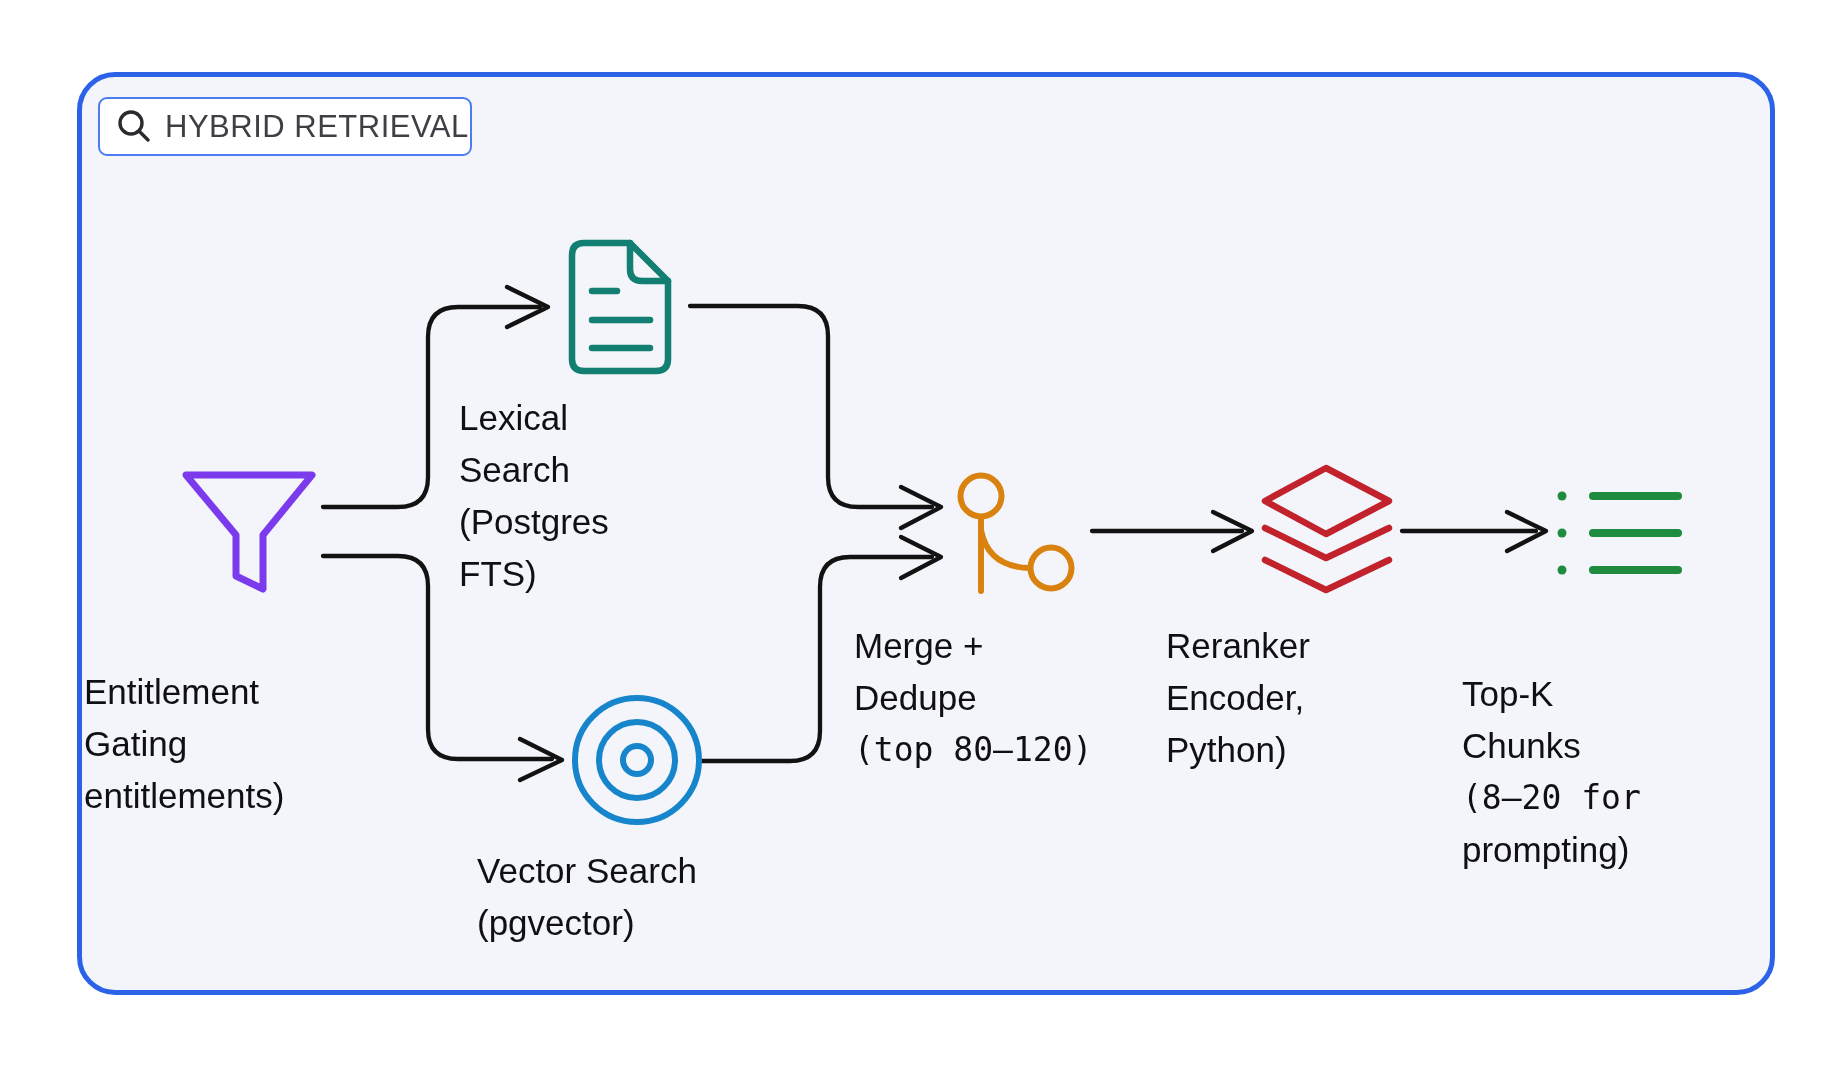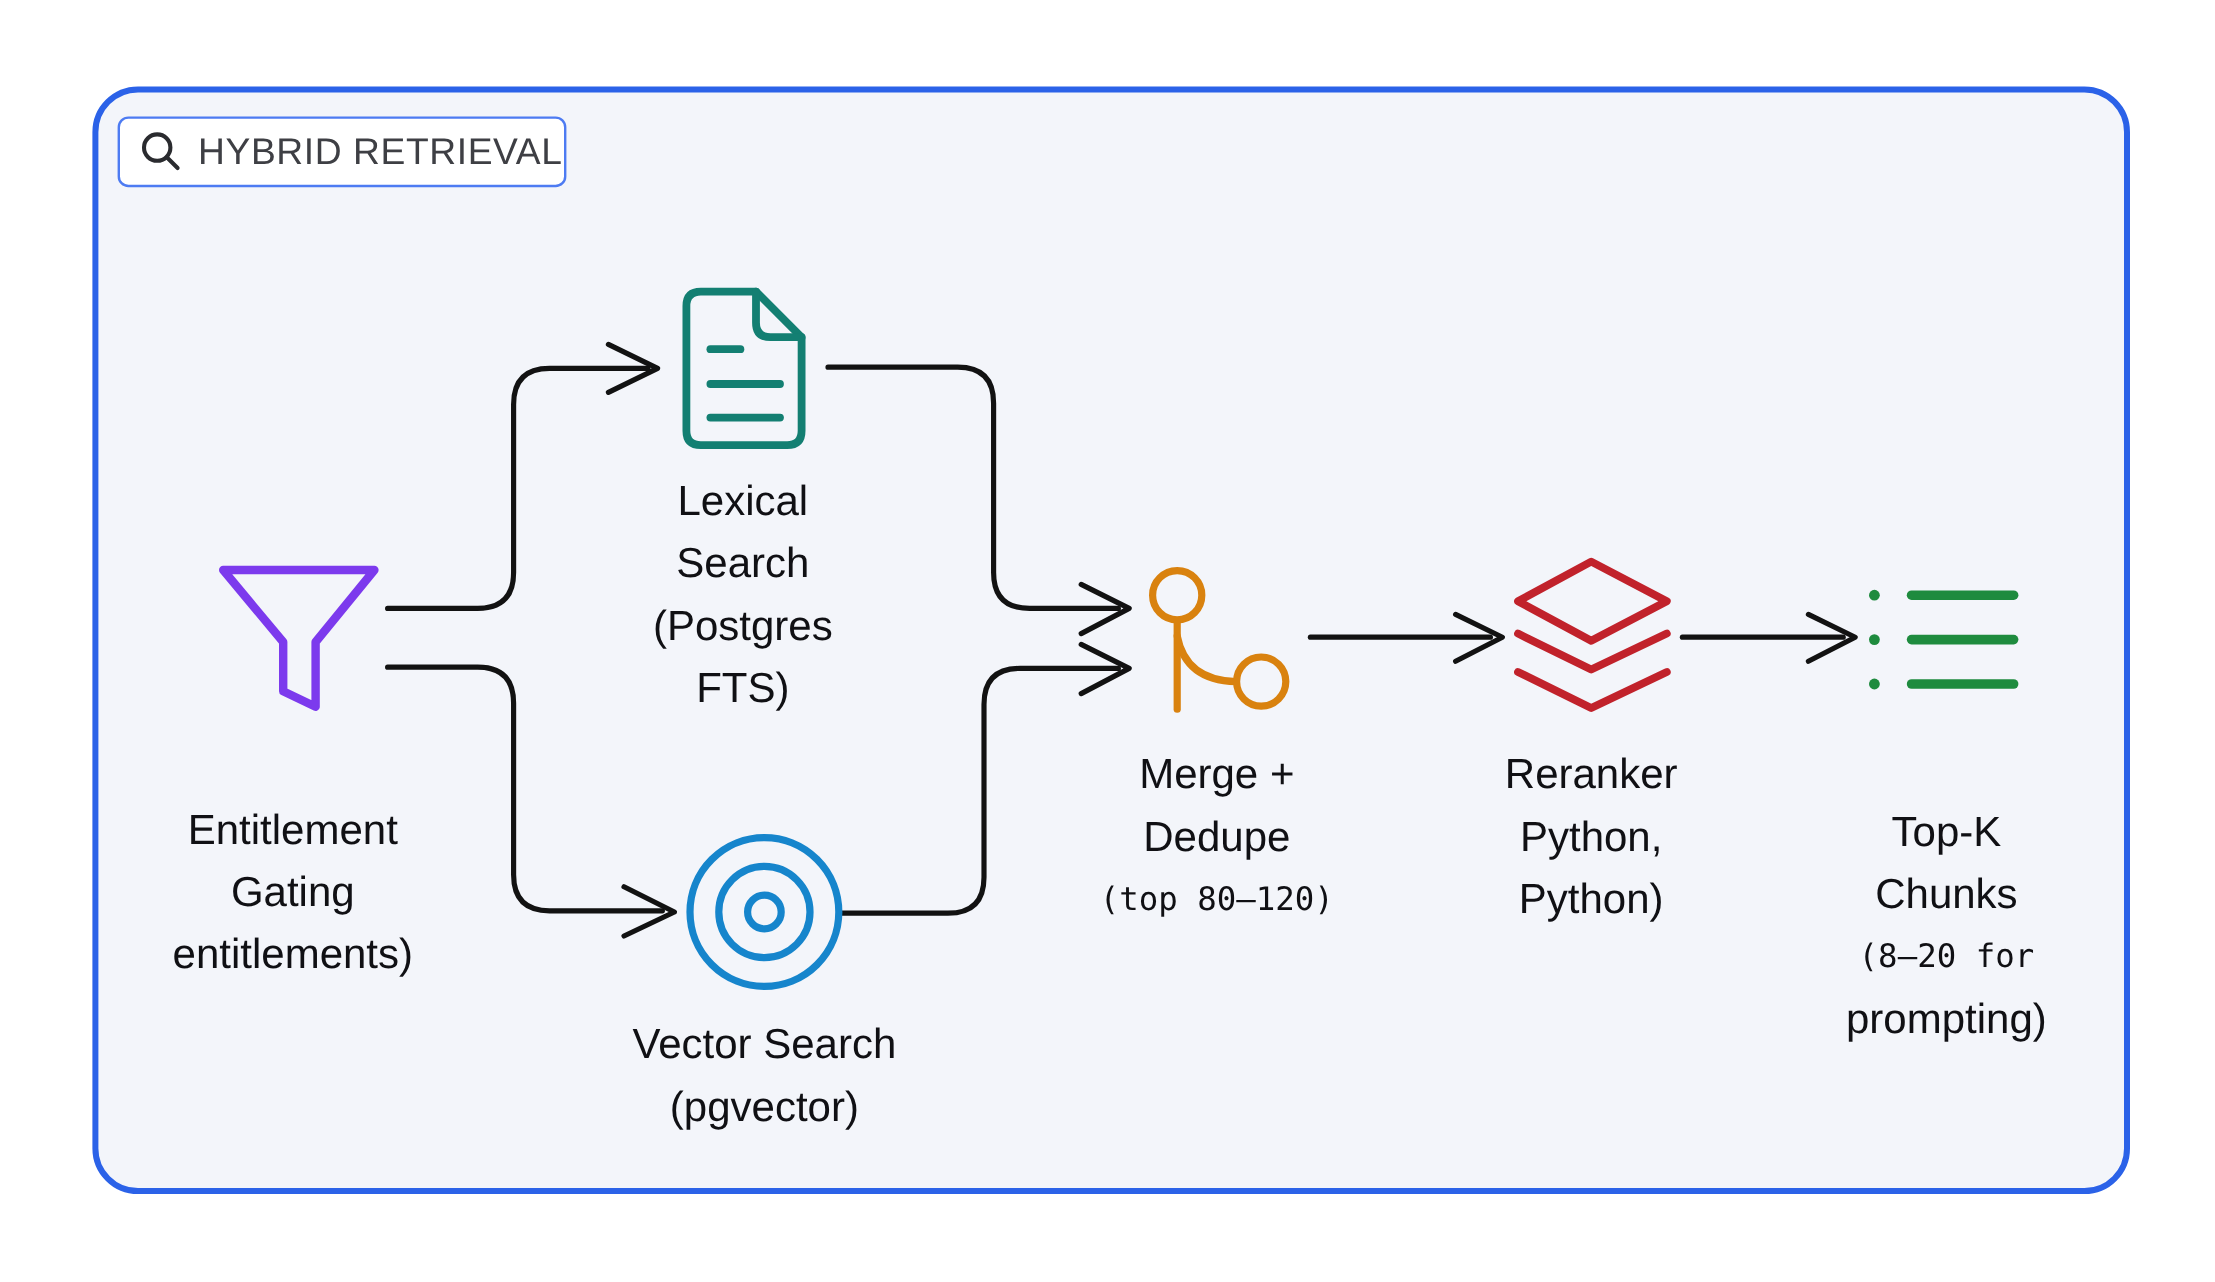--- a/index.html
+++ b/index.html
@@ -13,24 +13,24 @@
     font-family:"Liberation Sans",sans-serif;}
   .stage{position:relative;width:1846px;height:1068px;background:#ffffff;}
   .panel{position:absolute;left:77px;top:72px;width:1698px;height:923px;
     background:var(--panel-bg);border:5px solid var(--panel-border);border-radius:38px;}
   .title-box{position:absolute;left:98px;top:97px;width:374px;height:59px;
     background:#ffffff;border:2px solid var(--titlebox-border);border-radius:9px;
     display:flex;align-items:center;gap:13px;padding-left:16px;z-index:3;text-align:right;}
   .title-box .label{font-size:31px;font-weight:500;letter-spacing:.5px;
     color:var(--title-text);white-space:nowrap;}
   svg.overlay{position:absolute;left:0;top:0;width:1846px;height:1068px;z-index:2;}
-  .node-label{position:absolute;width:320px;text-align:center;z-index:2;
+  .node-label{position:absolute;width:320px;z-index:2;
     color:var(--text);font-size:35px;line-height:52px;}
   .node-label .line{display:block;white-space:nowrap;}
-  .node-label .mono{font-family:"DejaVu Sans Mono",monospace;font-size:27px;}
+  .node-label .mono{font-family:"DejaVu Sans Mono",monospace;font-size:33px;}
   .nl-1{left:84px;top:620px;margin-top:46px;}
   .nl-2{left:459px;top:392px;}
   .nl-3{left:477px;top:845px;}
   .nl-4{left:854px;top:620px;}
   .nl-5{left:1166px;top:620px;}
   .nl-6{left:1462px;top:620px;margin-top:48px;}
   .edge{stroke:var(--ink);stroke-width:4.3;fill:none;stroke-linecap:round;stroke-linejoin:round;}
   .icon-stroke{fill:none;stroke-linecap:round;stroke-linejoin:round;}
 </style>
 </head>
@@ -135,21 +135,21 @@
   </div>
 
   <div class="node-label nl-4">
     <span class="line">Merge +</span>
     <span class="line">Dedupe</span>
     <span class="line mono">(top 80–120)</span>
   </div>
 
   <div class="node-label nl-5">
     <span class="line">Reranker</span>
-    <span class="line">Python,</span>
+    <span class="line">Encoder,</span>
     <span class="line">Python)</span>
   </div>
 
   <div class="node-label nl-6">
     <span class="line">Top-K</span>
     <span class="line">Chunks</span>
     <span class="line mono">(8–20 for</span>
     <span class="line">prompting)</span>
   </div>
 

